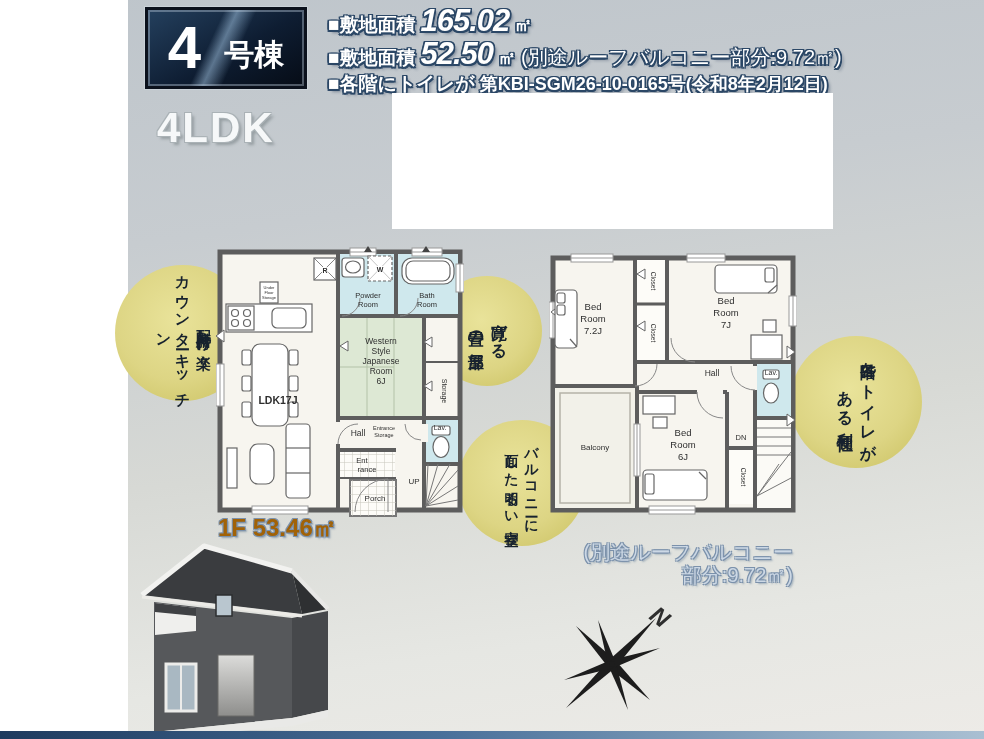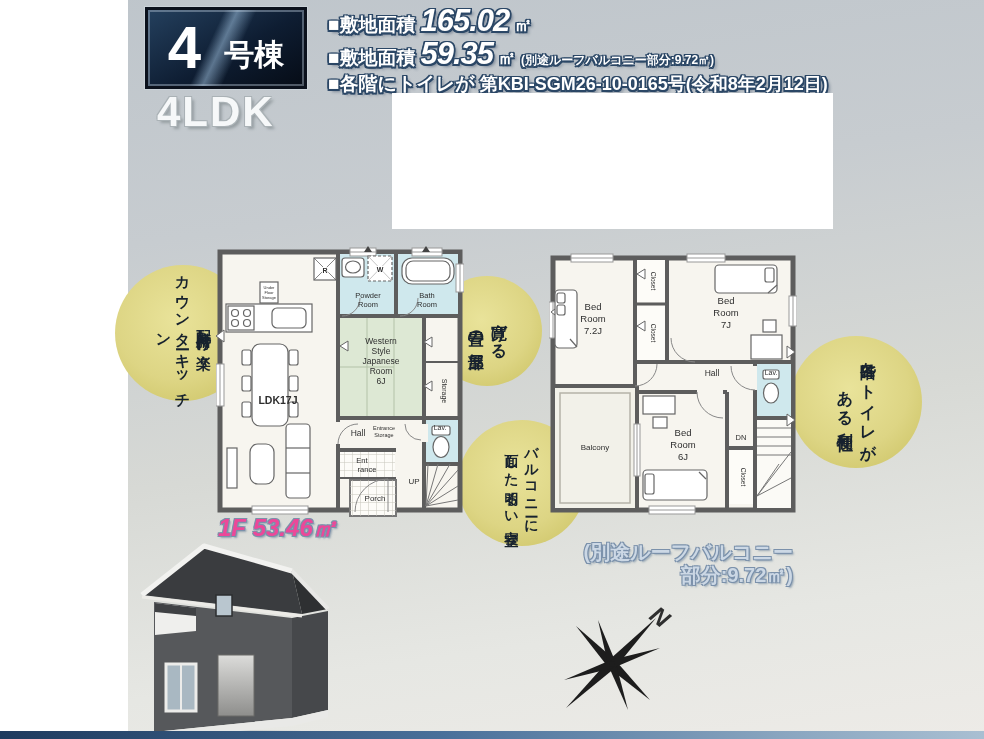--- a/index.html
+++ b/index.html
@@ -23,42 +23,42 @@
   #badge .suf{font-size:30px;font-weight:bold;margin-top:14px;margin-left:23px;}
   
   #specs{left:312px;top:5px;width:660px;}
   .spec-line{display:flex;align-items:baseline;gap:5px;color:#fff;white-space:nowrap;
     text-shadow:-1.5px -1.5px 0 #2b4766,1.5px -1.5px 0 #2b4766,-1.5px 1.5px 0 #2b4766,
       1.5px 1.5px 0 #2b4766,0 -1.5px 0 #2b4766,0 1.5px 0 #2b4766,-1.5px 0 0 #2b4766,
       1.5px 0 0 #2b4766,3px 3px 3px rgba(25,45,75,.4);}
   .spec-label{font-size:19px;font-weight:bold;padding-left:16px;}
   .spec-value{font-size:31px;font-weight:bold;font-style:italic;letter-spacing:-1px;line-height:1;}
   .spec-unit{font-size:18px;font-weight:bold;}
-  .spec-note{font-size:12px;font-weight:bold;}
+  .spec-note{font-size:20px;font-weight:normal;}
   .spec-value3{font-size:18px;font-weight:bold;}
-  #ldk-type{left:157px;top:88px;font-size:42px;font-weight:bold;color:#f6f8f9;letter-spacing:2px;
+  #ldk-type{left:157px;top:104px;font-size:42px;font-weight:bold;color:#f6f8f9;letter-spacing:2px;
     text-shadow:-1px -1px 0 #aab2b6,1px -1px 0 #aab2b6,-1px 1px 0 #aab2b6,1px 1px 0 #aab2b6,3px 3px 3px #979fa3;}
   #white-box{left:392px;top:93px;width:441px;height:136px;background:#ffffff;}
   
   .callout{border-radius:50%;display:flex;align-items:center;justify-content:center;
     background:radial-gradient(circle at 45% 40%,#e9e39a 0%,#ddd584 55%,#c9c05f 100%);}
   .vtext{writing-mode:vertical-rl;font-weight:bold;color:#17222e;letter-spacing:2px;}
   .vtext div{text-align:center;padding:0 1px;}
   #callout-kitchen{left:115px;top:265px;width:136px;height:136px;}
   #callout-kitchen .vtext{font-size:15px;}
   #callout-tatami{left:432px;top:276px;width:110px;height:110px;}
   #callout-tatami .vtext{font-size:16px;}
   #callout-bedroom{left:458px;top:420px;width:128px;height:126px;}
   #callout-bedroom .vtext{font-size:14px;}
   #callout-toilet{left:790px;top:336px;width:132px;height:132px;}
   #callout-toilet .vtext{font-size:16px;}
   
-  .bluelab{color:#ec4899;font-weight:bold;font-style:italic;white-space:nowrap;
+  .bluelab{color:#a16207;font-weight:bold;white-space:nowrap;
     text-shadow:-1px -1px 0 #7b91ab,1px -1px 0 #7b91ab,-1px 1px 0 #7b91ab,1px 1px 0 #7b91ab,2px 2px 2px rgba(90,116,143,.55);}
-  .bluelab-jp{color:#ccd8e5;font-weight:bold;white-space:nowrap;
+  .bluelab-jp{color:#ccd8e5;font-weight:normal;white-space:nowrap;
     text-shadow:-1px -1px 0 #7b91ab,1px -1px 0 #7b91ab,-1px 1px 0 #7b91ab,1px 1px 0 #7b91ab,2px 2px 2px rgba(90,116,143,.55);}
   #f1-label{left:218px;top:512px;font-size:24px;}
   #f2-label{left:600px;top:514px;width:193px;font-size:24px;text-align:right;}
   #f2-note1{left:550px;top:539px;width:243px;font-size:20px;text-align:right;}
   #f2-note2{left:550px;top:562px;width:243px;font-size:20px;text-align:right;}
   svg text{font-family:"Liberation Sans",sans-serif;fill:#2e2e2e;}
   .pl{text-anchor:middle;}
 </style>
 </head>
 <body>
@@ -73,21 +73,21 @@
   </div>
 
   <div class="abs" id="specs">
     <div class="spec-line">
       <span class="spec-label">■敷地面積</span>
       <span class="spec-value">165.02</span>
       <span class="spec-unit">㎡</span>
     </div>
     <div class="spec-line">
       <span class="spec-label">■敷地面積</span>
-      <span class="spec-value">59.35</span>
+      <span class="spec-value">52.50</span>
       <span class="spec-unit">㎡</span>
       <span class="spec-note">(別途ルーフバルコニー部分:9.72㎡)</span>
     </div>
     <div class="spec-line">
       <span class="spec-label">■各階にトイレが</span>
       <span class="spec-value3">第KBI-SGM26-10-0165号(令和8年2月12日)</span>
     </div>
   </div>
 
   <div class="abs" id="ldk-type">4LDK</div>

